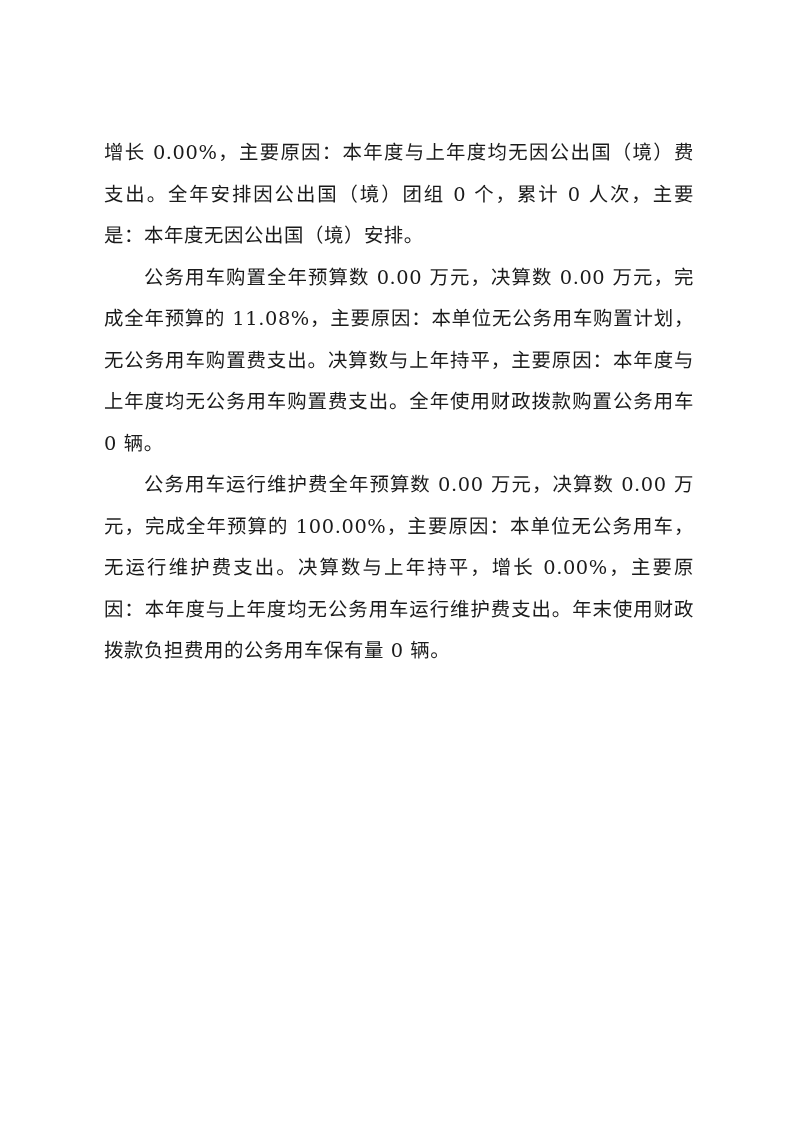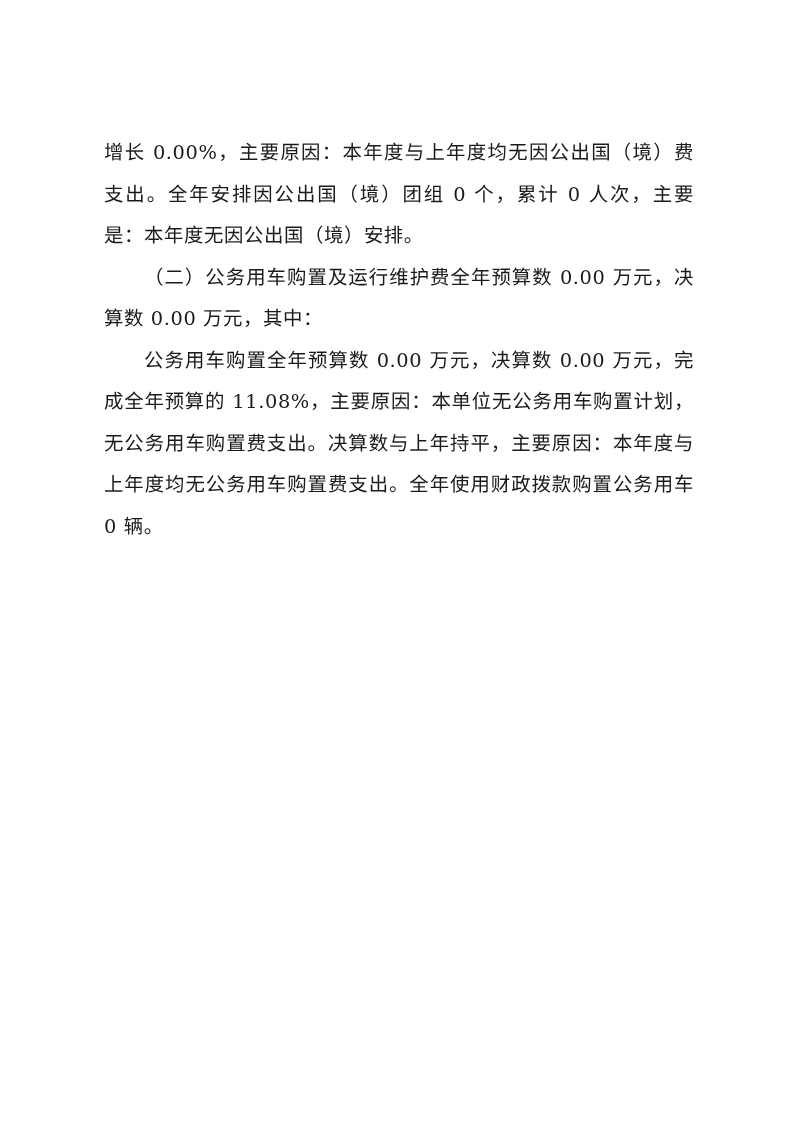--- a/index.html
+++ b/index.html
@@ -46,17 +46,17 @@
     color: #1a1a1a;
     letter-spacing: 2px;
   }
 </style>
 </head>
 <body>
 
 <div class="page">
   <div class="content">
     <p class="para">增长 0.00%，主要原因：本年度与上年度均无因公出国（境）费支出。全年安排因公出国（境）团组 0 个，累计 0 人次，主要是：本年度无因公出国（境）安排。</p>
-    <p class="para indent">（二）公务用车购置及运行维护费全年预算数 0.00 万元，决算数 0.00 万元，其中：</p>
     <p class="para indent">公务用车购置全年预算数 0.00 万元，决算数 0.00 万元，完成全年预算的 11.08%，主要原因：本单位无公务用车购置计划，无公务用车购置费支出。决算数与上年持平，主要原因：本年度与上年度均无公务用车购置费支出。全年使用财政拨款购置公务用车 0 辆。</p>
+    <p class="para indent">公务用车运行维护费全年预算数 0.00 万元，决算数 0.00 万元，完成全年预算的 100.00%，主要原因：本单位无公务用车，无运行维护费支出。决算数与上年持平，增长 0.00%，主要原因：本年度与上年度均无公务用车运行维护费支出。年末使用财政拨款负担费用的公务用车保有量 0 辆。</p>
   </div>
   <div class="page-number">— 19 —</div>
 </div>
 
 </body></html>

